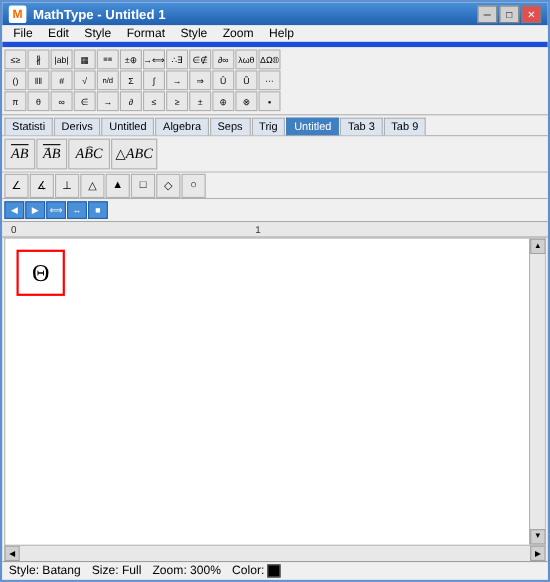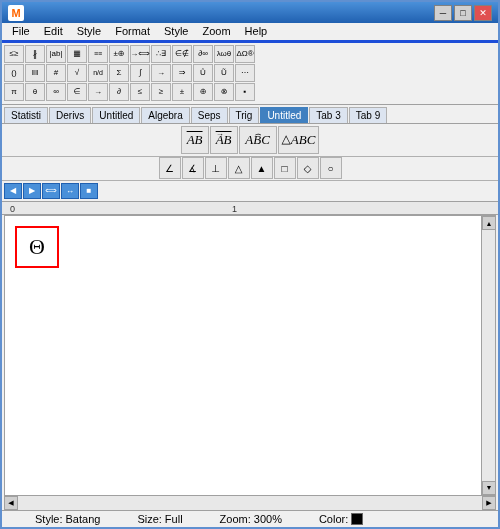--- a/index.html
+++ b/index.html
@@ -62,21 +62,21 @@
     }
     .title-btn.close { background: #e05050; color: white; }
 
     
     .menu-bar {
       background: #f0f0f0;
       height: 20px;
       display: flex;
       align-items: center;
       padding: 0 4px;
-      border-bottom: 3px solid #1d4ed8;
+      border-bottom: 5px solid #1d4ed8;
       gap: 2px;
     }
     .menu-item {
       padding: 2px 6px;
       cursor: pointer;
       font-size: 11px;
       color: #000;
     }
 
     
@@ -132,21 +132,20 @@
     }
 
     
     .template-row {
       display: flex;
       align-items: center;
       background: #f0f0f0;
       padding: 2px;
       gap: 1px;
       border-bottom: 1px solid #b0b0b0;
-      justify-content: center;
     }
 
     .tmpl-btn {
       height: 28px;
       min-width: 28px;
       background: #e8e8e8;
       border: 1px solid #b0b0b0;
       display: flex;
       align-items: center;
       justify-content: center;
@@ -298,21 +297,20 @@
       display: flex;
       align-items: center;
       padding: 0 6px;
       gap: 10px;
       font-size: 11px;
     }
     .status-item {
       display: flex;
       align-items: center;
       gap: 3px;
-      margin-left: 27px;
     }
     .status-color-box {
       width: 12px;
       height: 12px;
       background: black;
       border: 1px solid #666;
     }
 
     
     .window-container {
@@ -326,20 +324,21 @@
     }
   </style>
 </head>
 <body>
 
 <div class="window-container">
 
   <div class="title-bar">
     <div class="title-bar-left">
       <div class="title-icon">M</div>
+      <span class="title-text">MathType - Untitled 1</span>
     </div>
     <div class="title-controls">
       <div class="title-btn">─</div>
       <div class="title-btn">□</div>
       <div class="title-btn close">✕</div>
     </div>
   </div>
 
   <div class="menu-bar">
     <span class="menu-item">File</span>

